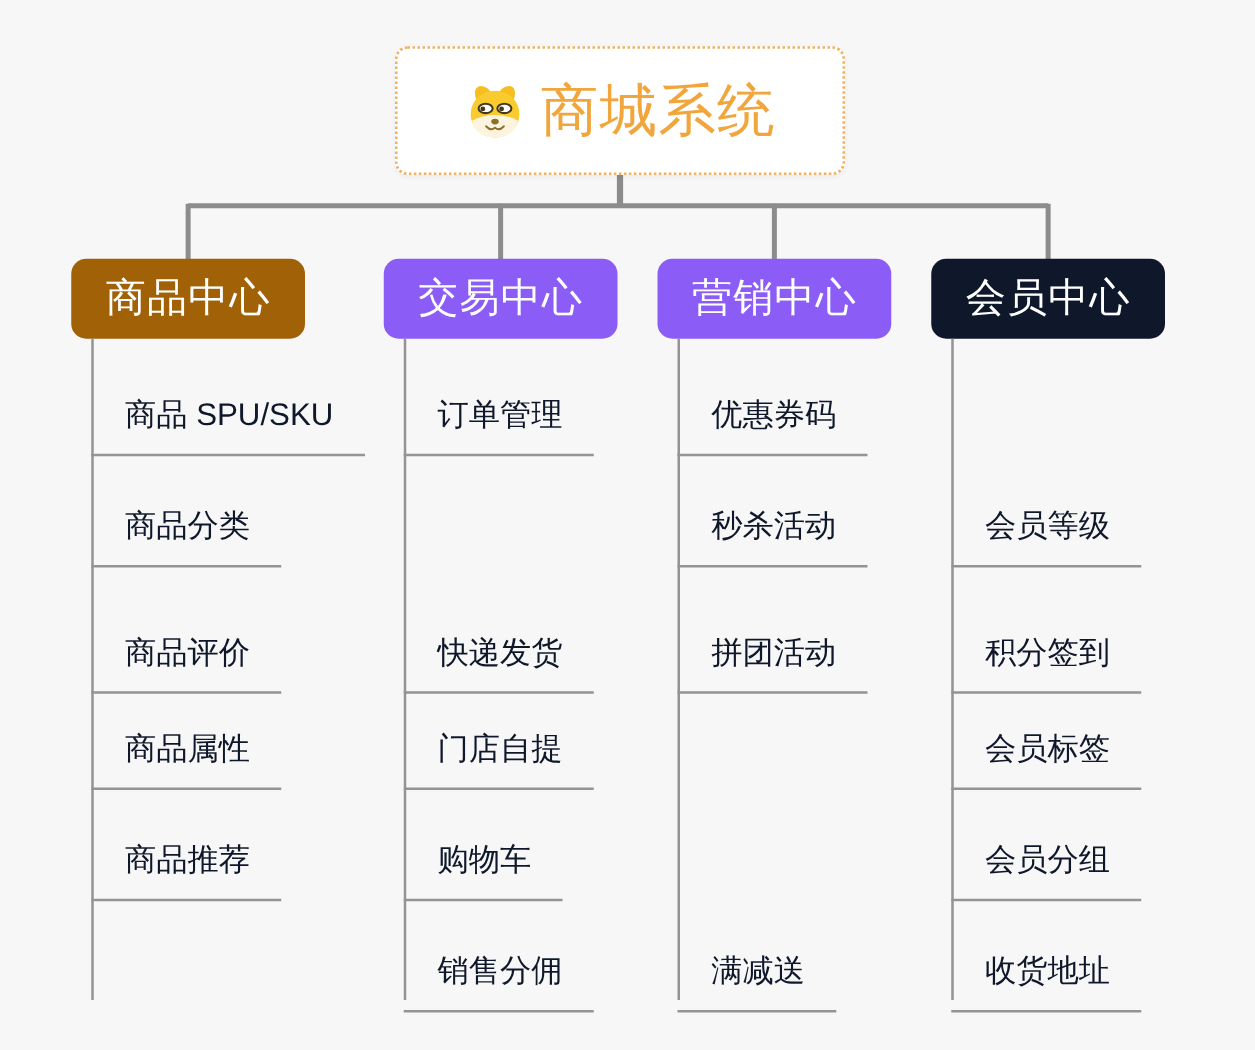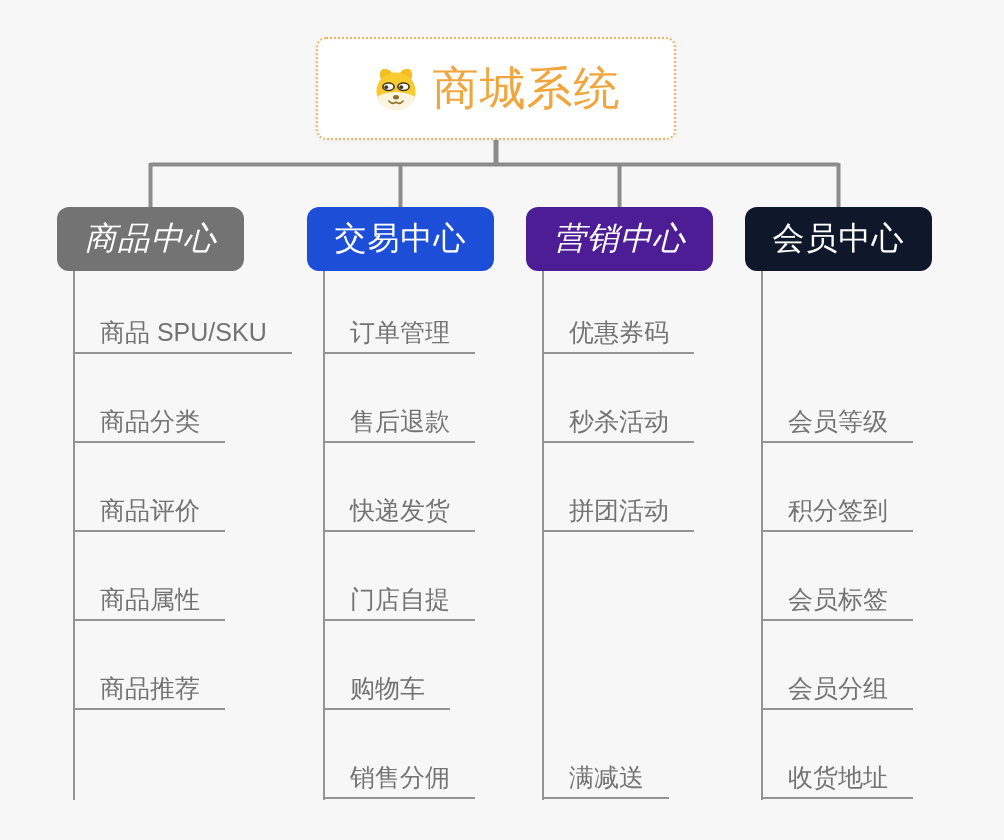--- a/index.html
+++ b/index.html
@@ -39,26 +39,26 @@
     color:#FFFFFF; font-size:32px; letter-spacing:1px;
     white-space:nowrap;
   }
   .trunk {
     position:absolute; left:16px; top:64px;
     width:2px; height:529px; background:#949494;
   }
   .leaf {
     position:absolute; left:16px;
     width:max-content;
-    font-size:25px; line-height:30px; color:#737373;
-    padding:0 25px 5px 27px;
+    font-size:25px; line-height:30px; color:#0f172a;
+    padding:0 25px 16px 27px;
     border-bottom:2px solid #949494;
     white-space:nowrap;
   }
-  .r0{top:110px} .r1{top:199px} .r2{top:288px}
+  .r0{top:110px} .r1{top:199px} .r2{top:300px}
   .r3{top:377px} .r4{top:466px} .r5{top:555px}
 </style>
 </head>
 <body>
 
 <div id="canvas">
 
   <svg id="connectors" width="1004" height="840" viewBox="0 0 1004 840">
     <g stroke="#8C8C8C" fill="none">
       <path d="M496 140 V166" stroke-width="5"></path>
@@ -82,46 +82,45 @@
       </g>
       <circle cx="19" cy="27.5" r="2.6" fill="#46391B"></circle>
       <circle cx="39" cy="27.5" r="2.6" fill="#46391B"></circle>
       <ellipse cx="32" cy="41" rx="4" ry="3" fill="#8F6D2A"></ellipse>
       <path d="M22.5 46 Q27.5 51.5 32 47.5 Q36.5 51.5 41.5 46" stroke="#8F6D2A" stroke-width="2" fill="none" stroke-linecap="round"></path>
     </svg>
     <span class="root-label" style="color: rgb(241, 166, 61);">商城系统</span>
   </div>
 
   <div class="branch" style="left:57px">
-    <div class="bbox" style="background: #737373; font-style: italic;">
+    <div class="bbox" style="background: #a16207;">
       <span>商品中心</span>
     </div>
     <div class="trunk"></div>
     <div class="leaf r0"><span>商品 SPU/SKU</span></div>
     <div class="leaf r1"><span>商品分类</span></div>
     <div class="leaf r2"><span>商品评价</span></div>
     <div class="leaf r3"><span>商品属性</span></div>
     <div class="leaf r4"><span>商品推荐</span></div>
   </div>
 
   <div class="branch" style="left:307px">
-    <div class="bbox" style="background: #1d4ed8;">
+    <div class="bbox" style="background: #8b5cf6;">
       <span>交易中心</span>
     </div>
     <div class="trunk"></div>
     <div class="leaf r0"><span>订单管理</span></div>
-    <div class="leaf r1"><span>售后退款</span></div>
     <div class="leaf r2"><span>快递发货</span></div>
     <div class="leaf r3"><span>门店自提</span></div>
     <div class="leaf r4"><span>购物车</span></div>
     <div class="leaf r5"><span>销售分佣</span></div>
   </div>
 
   <div class="branch" style="left:526px">
-    <div class="bbox" style="background: #4c1d95; font-style: italic;">
+    <div class="bbox" style="background: #8b5cf6;">
       <span>营销中心</span>
     </div>
     <div class="trunk"></div>
     <div class="leaf r0"><span>优惠券码</span></div>
     <div class="leaf r1"><span>秒杀活动</span></div>
     <div class="leaf r2"><span>拼团活动</span></div>
     <div class="leaf r5"><span>满减送</span></div>
   </div>
 
   <div class="branch" style="left:745px">

